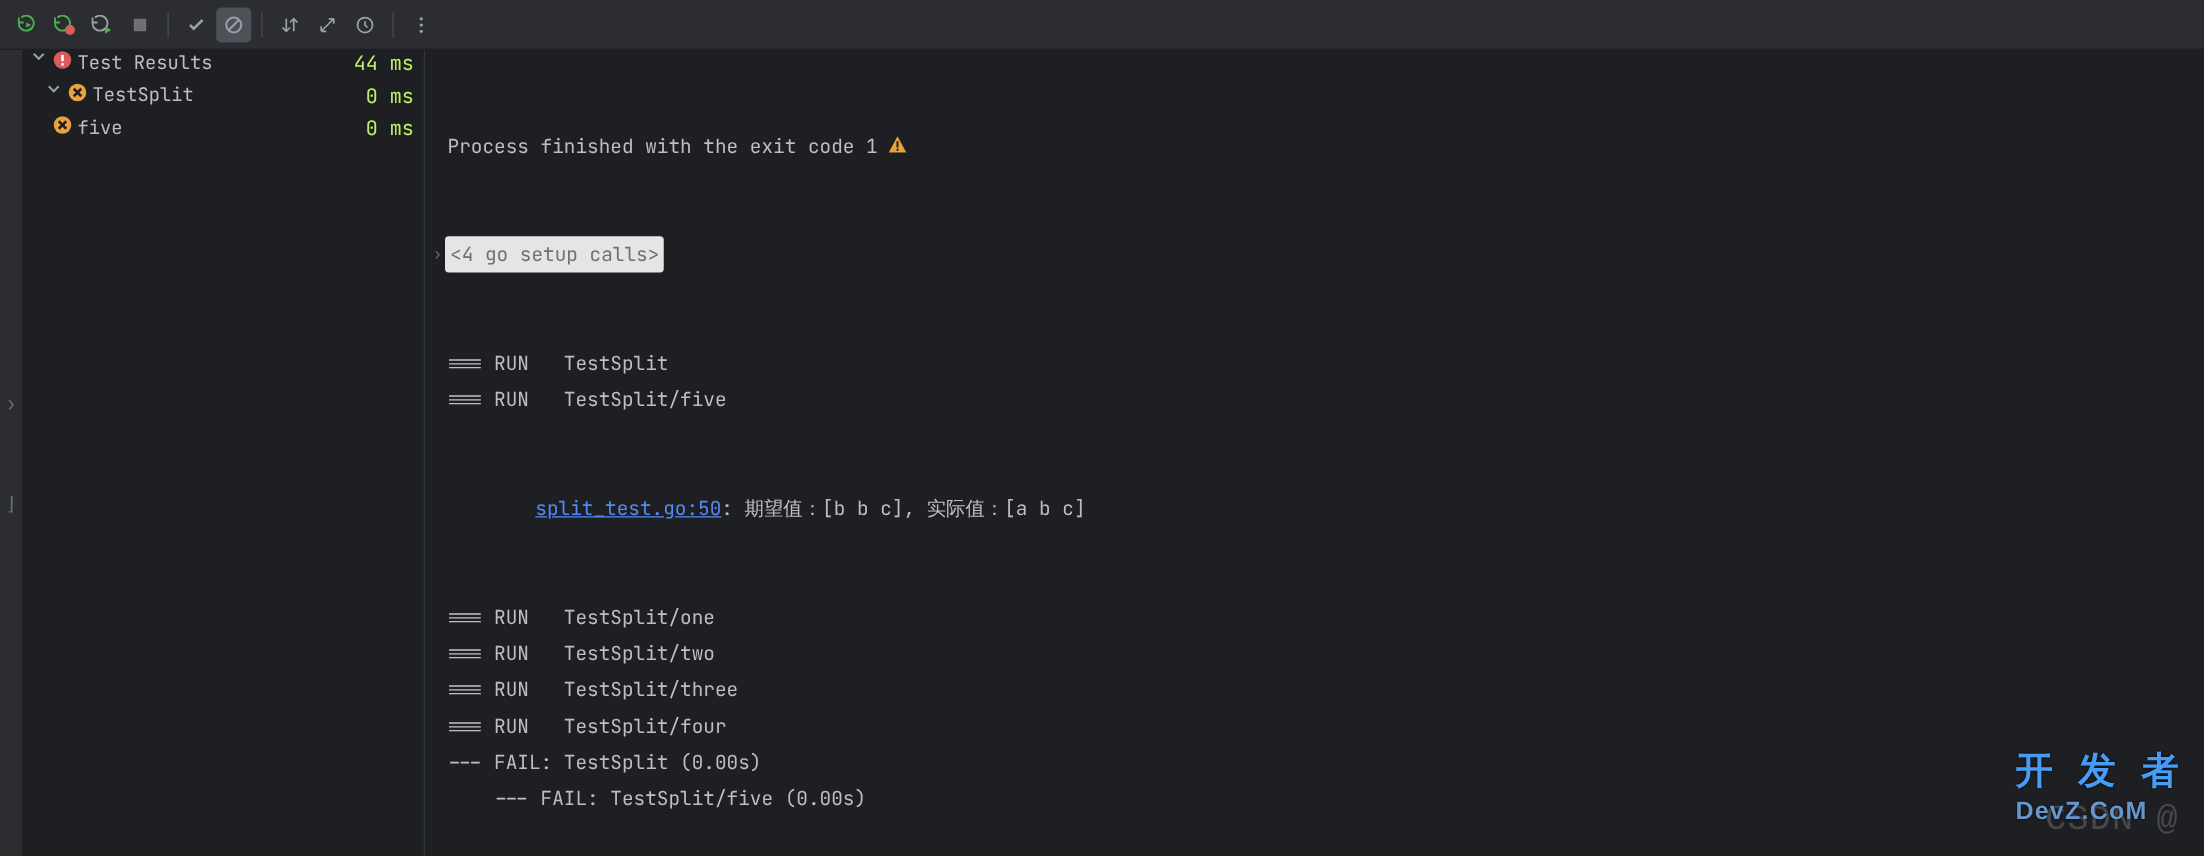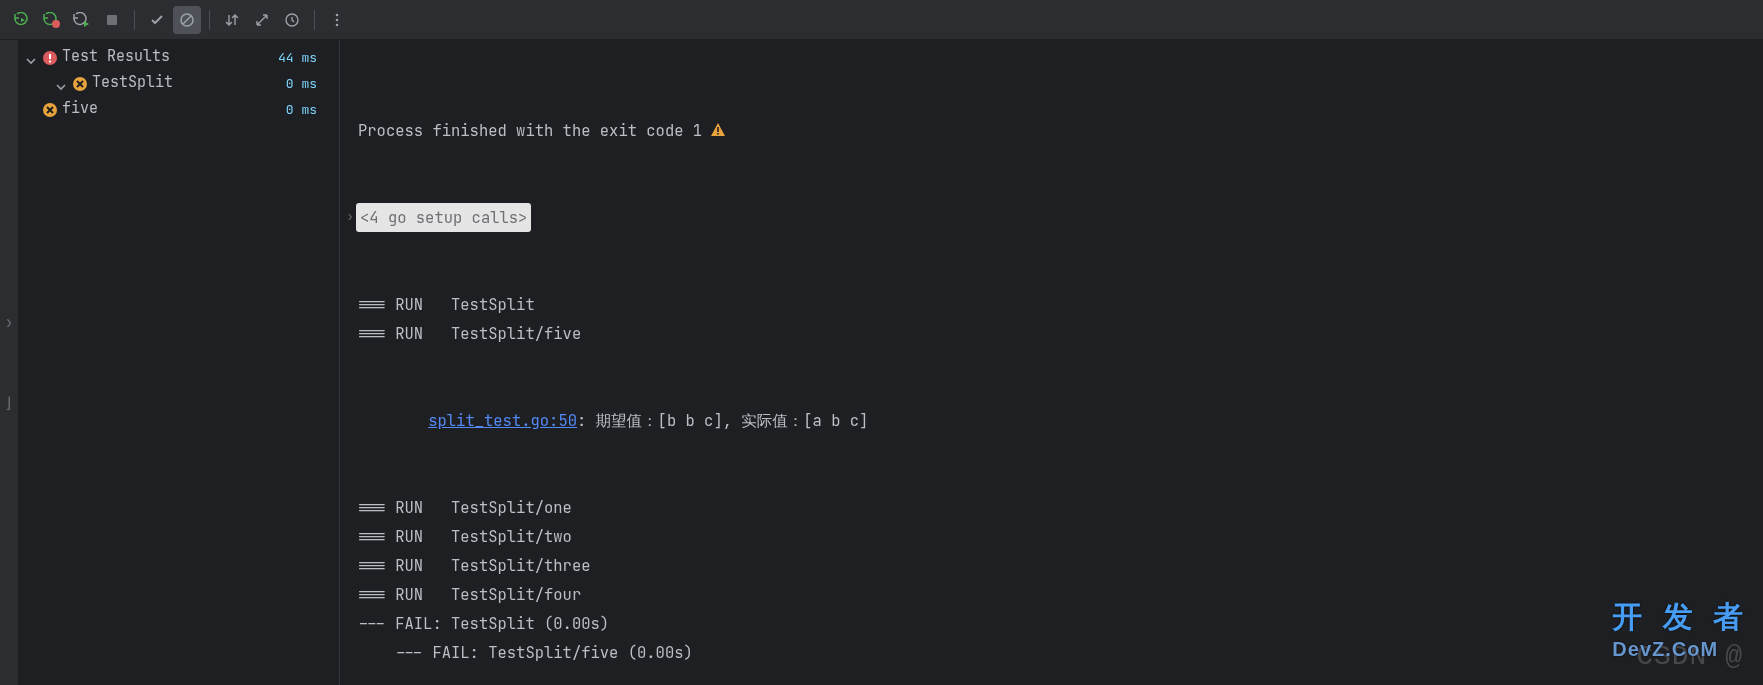--- a/index.html
+++ b/index.html
@@ -56,38 +56,38 @@
   color: #6e7075;
 }
 .tree-panel {
   width: 322px;
   background: #1e1f22;
   border-right: 1px solid #313438;
   overflow: hidden;
 }
 .tree-row {
   display: flex;
-  align-items: flex-end;
+  align-items: flex-start;
   height: 26px;
   padding: 0 6px;
   color: #bcbec4;
 }
 .tree-row .chev {
   width: 14px;
   display: inline-flex;
   justify-content: center;
   color: #9aa0a6;
 }
 .tree-row .icon { margin: 0 4px; display:inline-flex; }
 .tree-row .label { flex: 1; white-space: nowrap; }
-.tree-row .time { color: #7dd3fc; font-size: 13px; margin-right: 16px; }
+.tree-row .time { color: #bef264; font-size: 16px; margin-right: 2px; }
 .console {
   flex: 1;
   background: #1e1f22;
-  padding: 18px 0 0 4px;
+  padding: 4px 0 0 4px;
   font-size: 15.5px;
   line-height: 29px;
   white-space: pre;
   color: #bcbec4;
   position: relative;
   overflow: hidden;
 }
 .console .hdr { color: #bcbec4; }
 .console .warn-ico { display:inline-block; vertical-align: -2px; margin-left: 8px;}
 .console .fold {
@@ -211,21 +211,21 @@
       <span class="icon">
         <svg width="16" height="16" viewBox="0 0 16 16">
             <circle cx="8" cy="8" r="7" fill="#db5c5c"></circle>
             <rect x="7" y="4" width="2" height="5" fill="#fff"></rect>
             <rect x="7" y="10.5" width="2" height="2" fill="#fff"></rect>
           </svg>
       </span>
       <span class="label">Test Results</span>
       <span class="time">44 ms</span>
     </div>
-    <div class="tree-row" style="padding-left:36px">
+    <div class="tree-row" style="padding-left:18px">
       <span class="chev">
         <svg width="10" height="10" viewBox="0 0 10 10">
             <path d="M1 3l4 4 4-4" fill="none" stroke="#9aa0a6" stroke-width="1.6"></path>
           </svg>
       </span>
       <span class="icon">
         <svg width="16" height="16" viewBox="0 0 16 16">
             <circle cx="8" cy="8" r="7" fill="#e8a33d"></circle>
             <path d="M5 5l6 6M11 5l-6 6" stroke="#1e1f22" stroke-width="2"></path>
           </svg>

